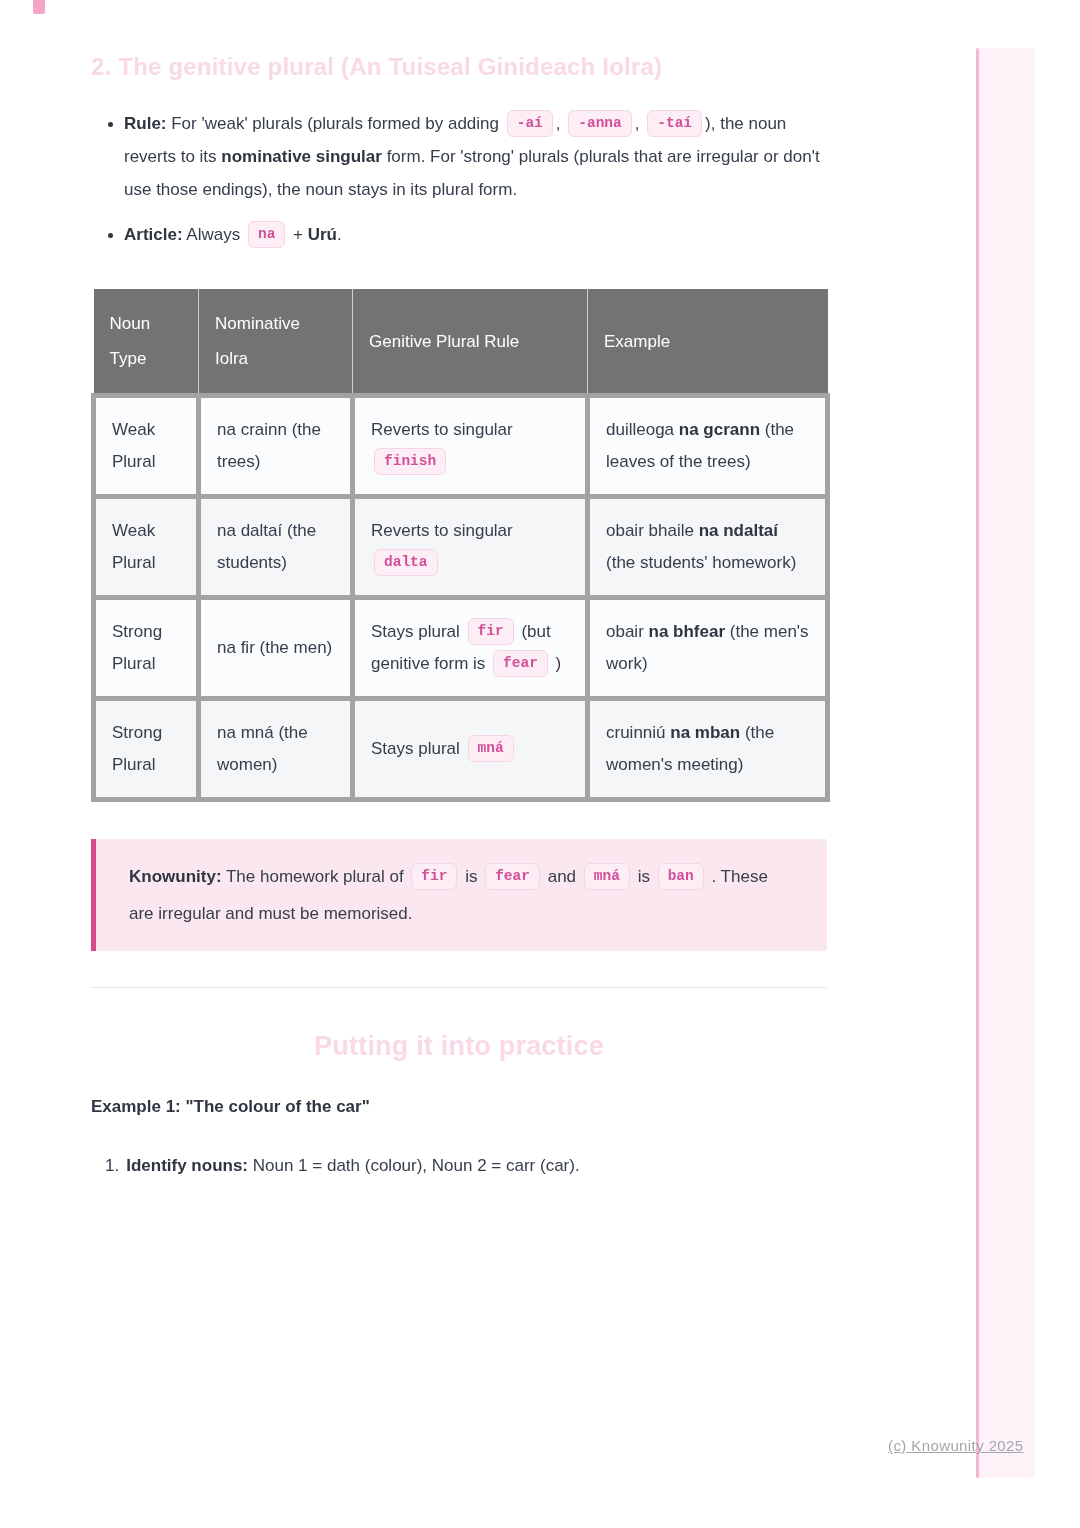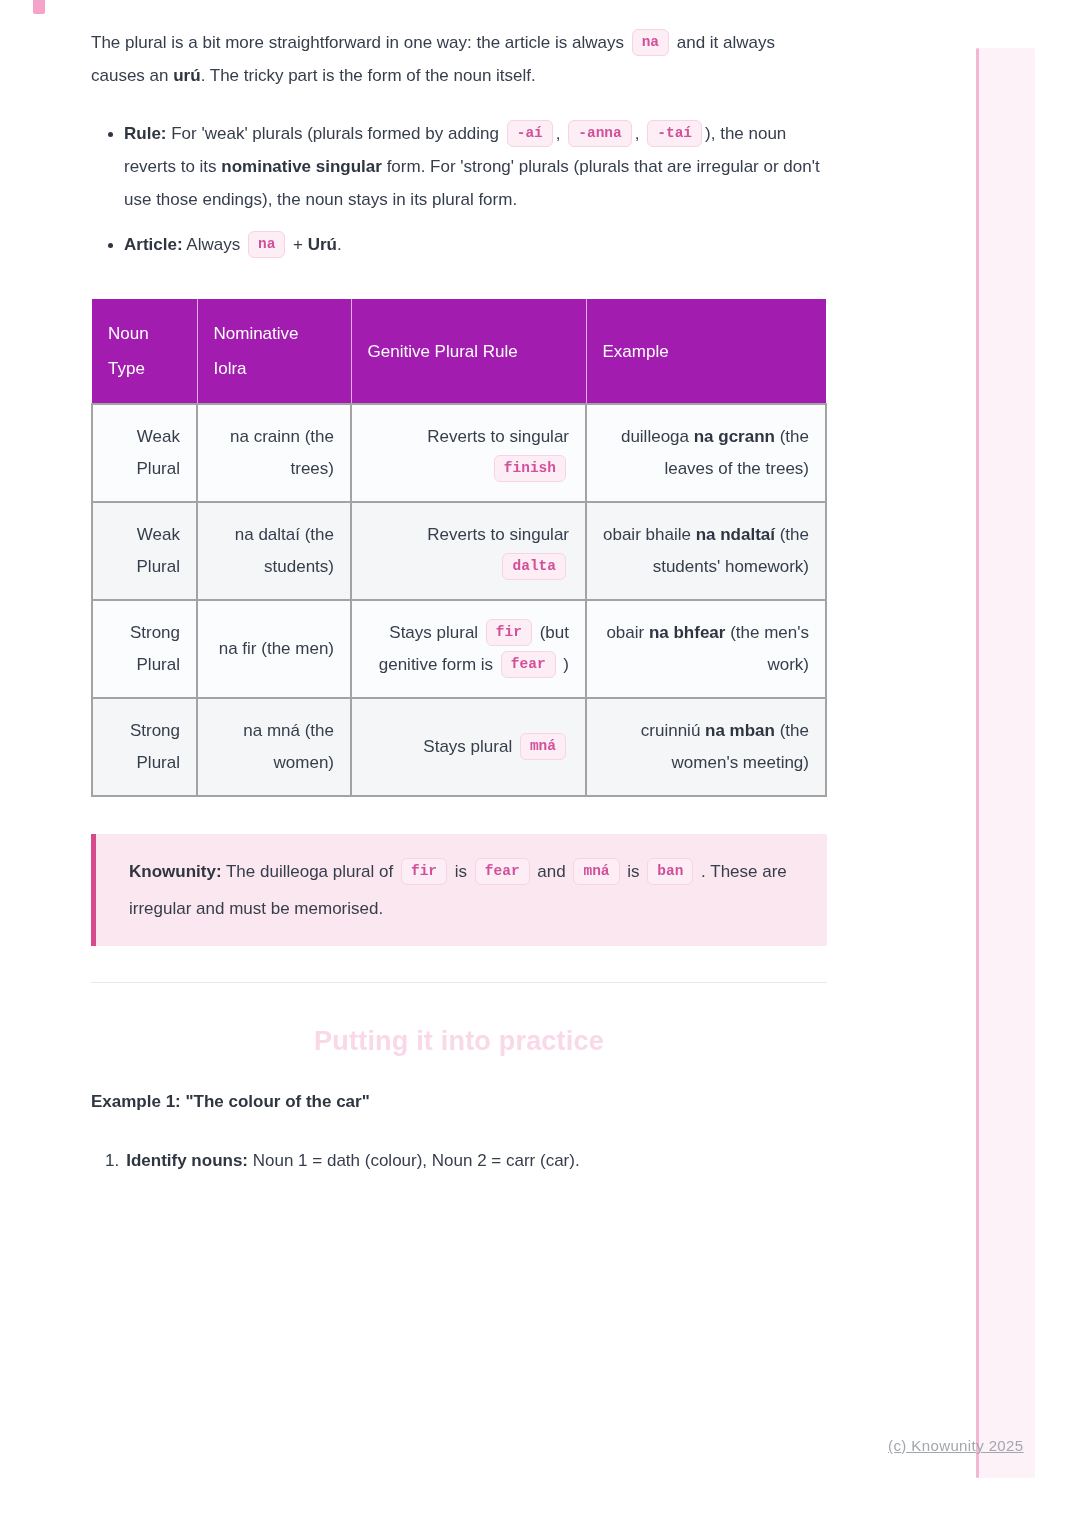--- a/index.html
+++ b/index.html
@@ -22,25 +22,25 @@
   ul.bullets{margin:25px 0 0;padding-left:33px;}
   ul.bullets li{font-size:17px;line-height:33px;margin-bottom:12px;}
   ul.bullets li::marker{color:#2f3642;font-size:15px;}
 
   code.chip{font-family:"Liberation Mono","DejaVu Sans Mono",monospace;font-size:14.5px;font-weight:700;
     color:#d1509a;background:#fdeef5;border:1px solid #f7d4e5;border-radius:6px;
     padding:2px 9px;margin:0 3px;display:inline-block;line-height:21px;vertical-align:2px;}
 
   table.grammar{margin-top:38px;width:734px;border-collapse:collapse;table-layout:fixed;}
   col.c1{width:105px;} col.c2{width:154px;} col.c3{width:235px;} col.c4{width:240px;}
-  thead th{background:#a21caf;color:#ffffff;font-size:17px;font-weight:500;text-align:left;
+  thead th{background:#737373;color:#ffffff;font-size:17px;font-weight:500;text-align:left;
     padding:17px 16px;line-height:35px;border-right:1px solid rgba(255,255,255,.65);vertical-align:middle;}
   thead th:last-child{border-right:none;}
-  tbody td{font-size:17px;line-height:32px;padding:16px;border:2px solid #a3a3a3;
-    background:#fbfcfd;vertical-align:middle;text-align:right;}
+  tbody td{font-size:17px;line-height:32px;padding:16px;border:5px solid #a3a3a3;
+    background:#fbfcfd;vertical-align:middle;}
   tbody tr.alt td{background:#f4f6f8;}
 
   .callout{margin-top:37px;background:#fbe7f0;border-left:5px solid #d6498c;padding:19px 33px;border-radius:0 2px 2px 0;}
   .callout p{margin:0;font-size:17px;line-height:37px;}
 
   hr.divider{margin:36px 0 0;border:none;border-top:1px solid #e7e9ec;}
 
   p.example-heading{margin:27px 0 0;font-size:17px;line-height:33px;font-weight:700;color:#2f3642;}
   .step{margin:26px 0 0;font-size:17px;line-height:33px;padding-left:14px;}
   .step-num{margin-right:7px;}
@@ -53,22 +53,22 @@
 <div class="page">
 
   <div class="corner-sliver"></div>
 
   <div class="scroll-strip">
     <div class="scroll-line"></div>
   </div>
 
   <main class="content">
 
+    <h2 class="section-title">2. The genitive plural (An Tuiseal Ginideach Iolra)</h2>
 
-    <p class="body"><span>The plural is a bit more straightforward in one way: the article is always </span><code class="chip">na</code><span> and it always causes an </span><strong>urú</strong><span>. The tricky part is the form of the noun itself.</span></p>
 
     <ul class="bullets">
       <li><strong>Rule:</strong><span> For 'weak' plurals (plurals formed by adding </span><code class="chip">-aí</code><span>, </span><code class="chip">-anna</code><span>, </span><code class="chip">-taí</code><span>), the noun reverts to its </span><strong>nominative singular</strong><span> form. For 'strong' plurals (plurals that are irregular or don't use those endings), the noun stays in its plural form.</span></li>
       <li><strong>Article:</strong><span> Always </span><code class="chip">na</code><span> + </span><strong>Urú</strong><span>.</span></li>
     </ul>
 
     <table class="grammar">
       <colgroup>
           <col class="c1">
           <col class="c2">
@@ -105,21 +105,21 @@
         <tr class="alt">
           <td><span>Strong Plural</span></td>
           <td><span>na mná (the women)</span></td>
           <td><span>Stays plural </span><code class="chip">mná</code></td>
           <td><span>cruinniú </span><strong>na mban</strong><span> (the women's meeting)</span></td>
         </tr>
       </tbody>
     </table>
 
     <aside class="callout">
-      <p><strong>Knowunity:</strong><span> The duilleoga plural of </span><code class="chip">fir</code><span> is </span><code class="chip">fear</code><span> and </span><code class="chip">mná</code><span> is </span><code class="chip">ban</code><span> . These are irregular and must be memorised.</span></p>
+      <p><strong>Knowunity:</strong><span> The homework plural of </span><code class="chip">fir</code><span> is </span><code class="chip">fear</code><span> and </span><code class="chip">mná</code><span> is </span><code class="chip">ban</code><span> . These are irregular and must be memorised.</span></p>
     </aside>
 
     <hr class="divider">
 
     <h2 class="practice-title">Putting it into practice</h2>
 
 
     <p class="example-heading"><span>Example 1: "The colour of the car"</span></p>
 
     <div class="step">

